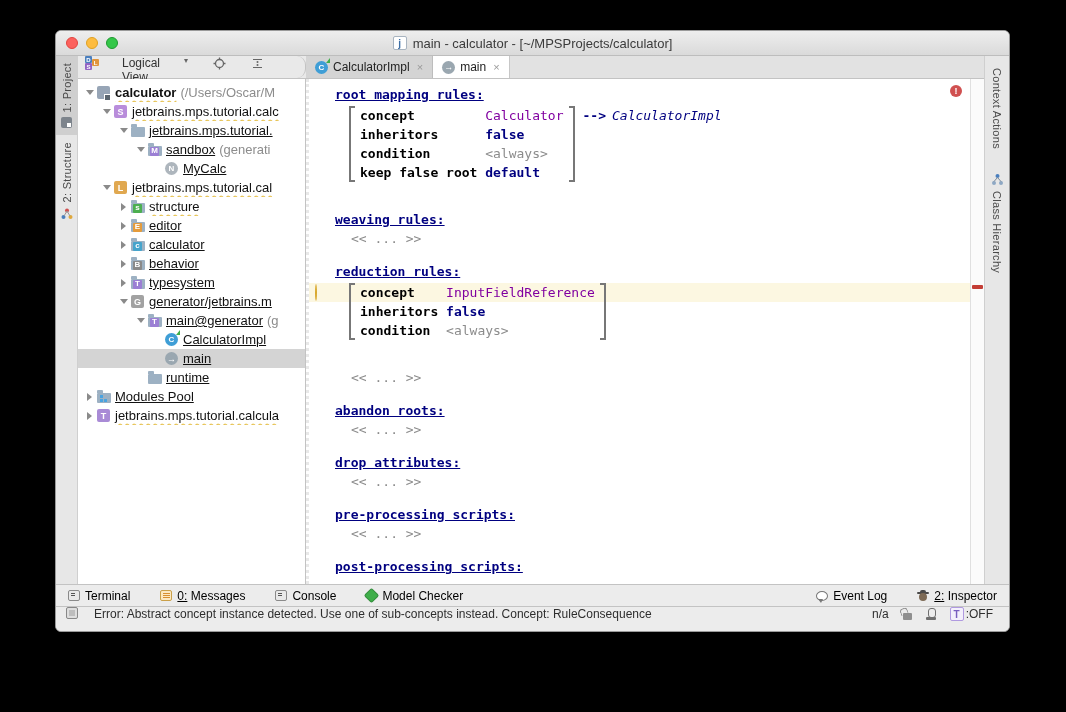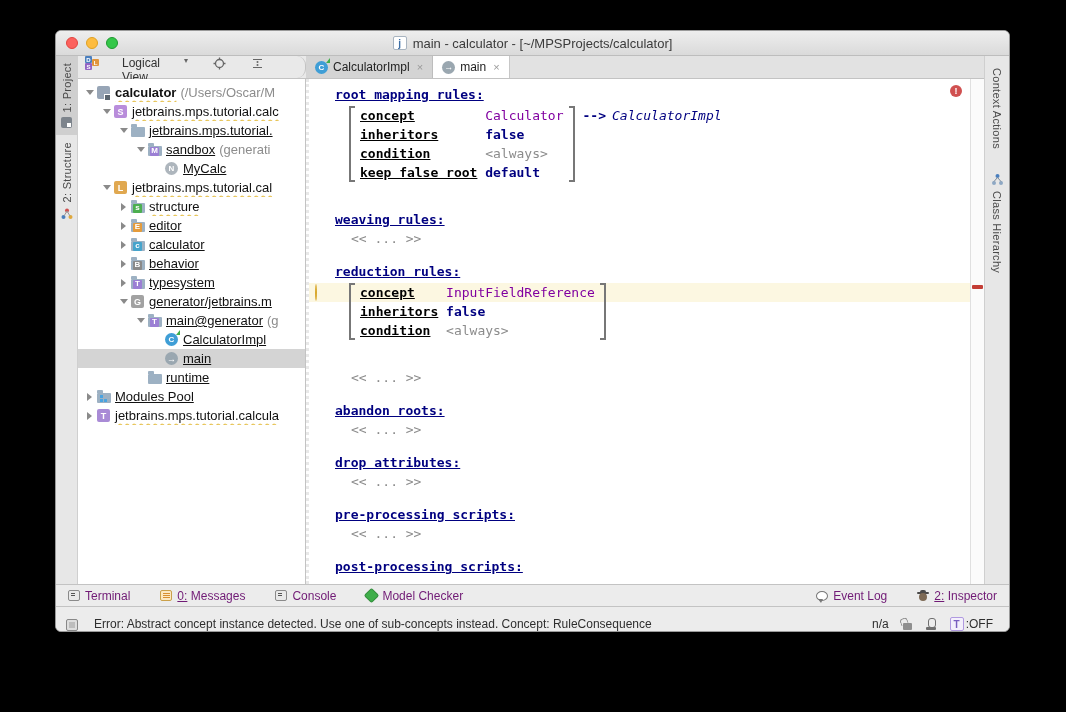--- a/index.html
+++ b/index.html
@@ -107,57 +107,57 @@
   .esec{margin-bottom:14px;position:relative;}
   .esec.blocked{margin-bottom:28px;}
   .etitle{height:19px;line-height:19px;color:var(--header-navy);font-weight:bold;
           text-decoration:underline;position:relative;z-index:1;}
   .placeholder{height:19px;line-height:19px;color:var(--cell-gray);padding-left:16px;}
   .eblock{display:flex;margin-left:14px;margin-top:2px;position:relative;z-index:1;}
   .brk{width:6px;border:2px solid #777;flex:0 0 6px;}
   .brk-l{border-right:none;margin-right:5px;}
   .brk-r{border-left:none;margin-left:5px;}
   .erow{height:19px;line-height:19px;}
-  .ekey{display:inline-block;font-weight:bold;white-space:pre;text-decoration:underline;}
+  .ekey{display:inline-block;font-weight:bold;white-space:pre;}
   .b1 .ekey{width:16ch;} .b2 .ekey{width:11ch;}
   .v-concept{color:var(--concept-purple);}
   .v-bool{color:var(--keyword-navy);font-weight:bold;}
   .v-cell{color:var(--cell-gray);}
   .econs{align-self:flex-start;margin-left:8px;height:19px;line-height:19px;white-space:nowrap;}
   .earrow{color:var(--keyword-navy);font-weight:bold;margin-right:6px;}
   .eref{color:var(--keyword-navy);font-style:italic;}
   .eerr{color:var(--error-red);background:var(--error-bg);text-decoration:underline wavy #ff5b5b;text-decoration-skip-ink:none;}
   .caret{display:inline-block;width:2px;height:14px;background:#000;vertical-align:-2px;}
   .hl{position:absolute;left:-29px;right:0;top:21px;height:19px;background:var(--line-highlight);z-index:0;}
   .bulb{position:absolute;left:9px;top:2px;width:11px;height:15px;}
   .bulb .glass{width:11px;height:11px;border-radius:50%;background:radial-gradient(#ffe9a0,#f2c23e);border:1px solid #d9a92f;}
   .bulb .base{width:5px;height:3px;background:#9a9a9a;margin:0 auto;border-radius:0 0 1px 1px;}
 
   
   .bottombar{height:22px;flex:0 0 22px;background:#ececec;border-top:1px solid #c3c3c3;display:flex;align-items:center;
-             padding:0 12px;font-size:12px;color:#701a75;}
+             padding:0 12px;font-size:12px;color:#000000;}
   .bitem{display:flex;align-items:center;gap:5px;margin-right:30px;}
   .bright{margin-left:auto;display:flex;align-items:center;}
   .bright .bitem{margin-right:0;margin-left:30px;}
   .mn{display:inline-block;}
   .mn::first-letter{text-decoration:underline;}
   .termico{width:12px;height:11px;background:#e9e9e9;border:1px solid #8a8a8a;border-radius:2px;position:relative;}
   .termico::after{content:"";position:absolute;left:2px;top:2px;width:4px;height:1px;background:#555;box-shadow:0 2px 0 #555;}
   .msgico{width:12px;height:11px;border:1px solid #caa04a;background:#fce8bf;border-radius:2px;position:relative;}
   .msgico::after{content:"";position:absolute;left:2px;top:2px;width:7px;height:1px;background:#d88f2e;box-shadow:0 2px 0 #d88f2e,0 4px 0 #d88f2e;}
   .gem{width:11px;height:11px;background:#3fae4a;transform:rotate(45deg);border-radius:2px;border:1px solid #2e8a37;}
   .bubble{width:12px;height:10px;border:1px solid #777;border-radius:50%;position:relative;background:#fff;}
   .bubble::after{content:"";position:absolute;left:1px;bottom:-3px;border-left:3px solid transparent;border-right:2px solid transparent;border-top:4px solid #777;}
   .spy{width:12px;height:12px;position:relative;}
   .spy .head{position:absolute;left:2px;top:3px;width:8px;height:8px;border-radius:50%;background:#7d6a55;}
   .spy .hat{position:absolute;left:0;top:2px;width:12px;height:2px;background:#4a4a4a;border-radius:1px;}
   .spy .cap{position:absolute;left:3px;top:0;width:6px;height:3px;background:#4a4a4a;border-radius:2px 2px 0 0;}
 
   
-  .statusbar{height:25px;flex:0 0 25px;background:#ececec;border-top:1px solid #c3c3c3;display:flex;align-items:flex-end;
+  .statusbar{height:25px;flex:0 0 25px;background:#ececec;border-top:1px solid #c3c3c3;display:flex;align-items:flex-start;
              padding:0 10px;font-size:12px;color:#2e2e2e;}
   .toggleico{width:12px;height:12px;border:1px solid #888;background:#dedede;border-radius:2px;position:relative;}
   .toggleico::after{content:"";position:absolute;inset:2px;background:#bdbdbd;}
   .statmsg{margin-left:16px;flex:1;white-space:nowrap;overflow:hidden;}
   .sright{display:flex;align-items:center;gap:14px;margin-right:6px;}
   .lockico{width:9px;height:7px;background:#8f8f8f;border-radius:1px;position:relative;margin-top:4px;}
   .lockico::before{content:"";position:absolute;left:-3px;top:-5px;width:6px;height:6px;border:1.5px solid #8f8f8f;border-radius:50% 50% 0 0;border-bottom:none;transform:rotate(-20deg);}
   .hector{width:10px;height:12px;position:relative;}
   .hector::before{content:"";position:absolute;left:2px;top:0;width:6px;height:8px;border:1.5px solid #6f6f6f;border-radius:3px;}
   .hector::after{content:"";position:absolute;left:0;bottom:0;width:10px;height:3px;background:#6f6f6f;border-radius:1px;}

